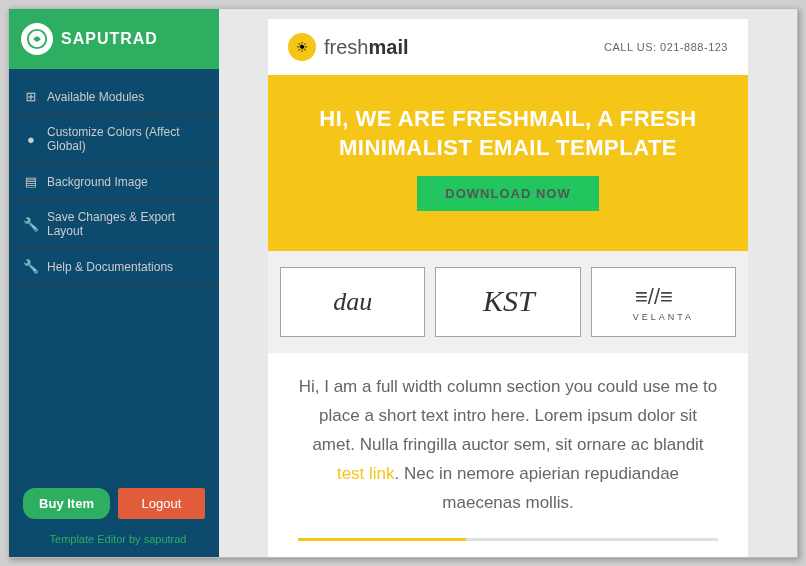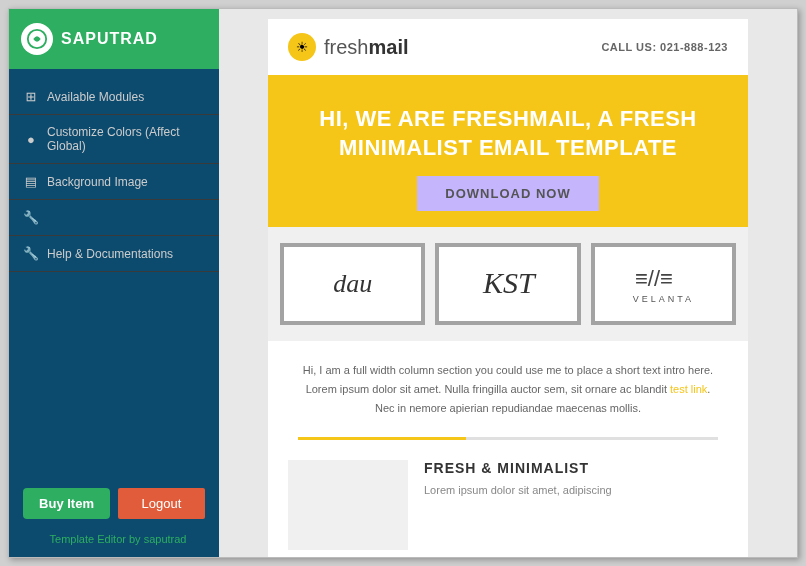--- a/index.html
+++ b/index.html
@@ -83,21 +83,21 @@
       gap: 8px;
     }
     .btn-buy {
       background: #2dae60;
       color: #fff;
       border: none;
       padding: 8px 14px;
       font-size: 13px;
       font-weight: bold;
       cursor: pointer;
-      border-radius: 4px;
+      border-radius: 12px;
       flex: 1;
     }
     .btn-logout {
       background: #e05c3a;
       color: #fff;
       border: none;
       padding: 8px 14px;
       font-size: 13px;
       font-weight: normal;
       cursor: pointer;
@@ -154,26 +154,25 @@
       font-weight: 300;
     }
     .email-brand strong {
       font-weight: bold;
       color: #333;
     }
     .email-phone {
       font-size: 11px;
       color: #666;
       letter-spacing: 0.5px;
-      font-weight: bold;
     }
     
     .email-hero {
       background: #f5c518;
-      padding: 30px 30px 16px 30px;
+      padding: 30px 30px 40px 30px;
       text-align: center;
     }
     .email-hero h1 {
       font-size: 22px;
       font-weight: bold;
       color: #fff;
       text-transform: uppercase;
       line-height: 1.3;
       margin-bottom: 14px;
       letter-spacing: 0.5px;
@@ -182,44 +181,44 @@
       font-size: 12px;
       color: #fff;
       line-height: 1.6;
       margin-bottom: 18px;
       max-width: 360px;
       margin-left: auto;
       margin-right: auto;
     }
     .email-hero-btn {
       display: inline-block;
-      background: #c4b5fd;
+      background: #22c55e;
       color: #555;
       font-size: 13px;
       font-weight: bold;
       padding: 10px 28px;
       letter-spacing: 1px;
       cursor: pointer;
       border: none;
     }
     
     .email-logos {
       background: #f0f0f0;
       display: flex;
       padding: 16px 12px;
       gap: 10px;
     }
     .logo-box {
       flex: 1;
       background: #fff;
-      height: 82px;
-      display: flex;
-      align-items: center;
-      justify-content: center;
-      border: 4px solid #a3a3a3;
+      height: 70px;
+      display: flex;
+      align-items: center;
+      justify-content: center;
+      border: 1px solid #a3a3a3;
     }
     .logo-text-dau {
       font-family: Georgia, serif;
       font-size: 26px;
       color: #333;
       font-style: italic;
     }
     .logo-text-kst {
       font-family: Georgia, serif;
       font-size: 24px;
@@ -234,21 +233,21 @@
     }
     .logo-velanta-text {
       font-size: 9px;
       letter-spacing: 3px;
       color: #555;
     }
     
     .email-text-section {
       background: #fff;
       padding: 20px 30px;
-      font-size: 11px;
+      font-size: 17px;
       color: #666;
       line-height: 1.7;
       text-align: center;
     }
     .email-text-section a {
       color: #f5c518;
       text-decoration: none;
     }
     .email-divider {
       height: 3px;
@@ -311,20 +310,21 @@
       <div class="sidebar-item">
         <span class="sidebar-item-icon">●</span>
         <span>Customize Colors (Affect Global)</span>
       </div>
       <div class="sidebar-item">
         <span class="sidebar-item-icon">▤</span>
         <span>Background Image</span>
       </div>
       <div class="sidebar-item">
         <span class="sidebar-item-icon">🔧</span>
+        <span>Save Changes &amp; Export Layout</span>
       </div>
       <div class="sidebar-item">
         <span class="sidebar-item-icon">🔧</span>
         <span>Help &amp; Documentations</span>
       </div>
     </div>
     <div class="sidebar-actions">
       <button class="btn-buy">Buy Item</button>
       <button class="btn-logout">Logout</button>
     </div>

